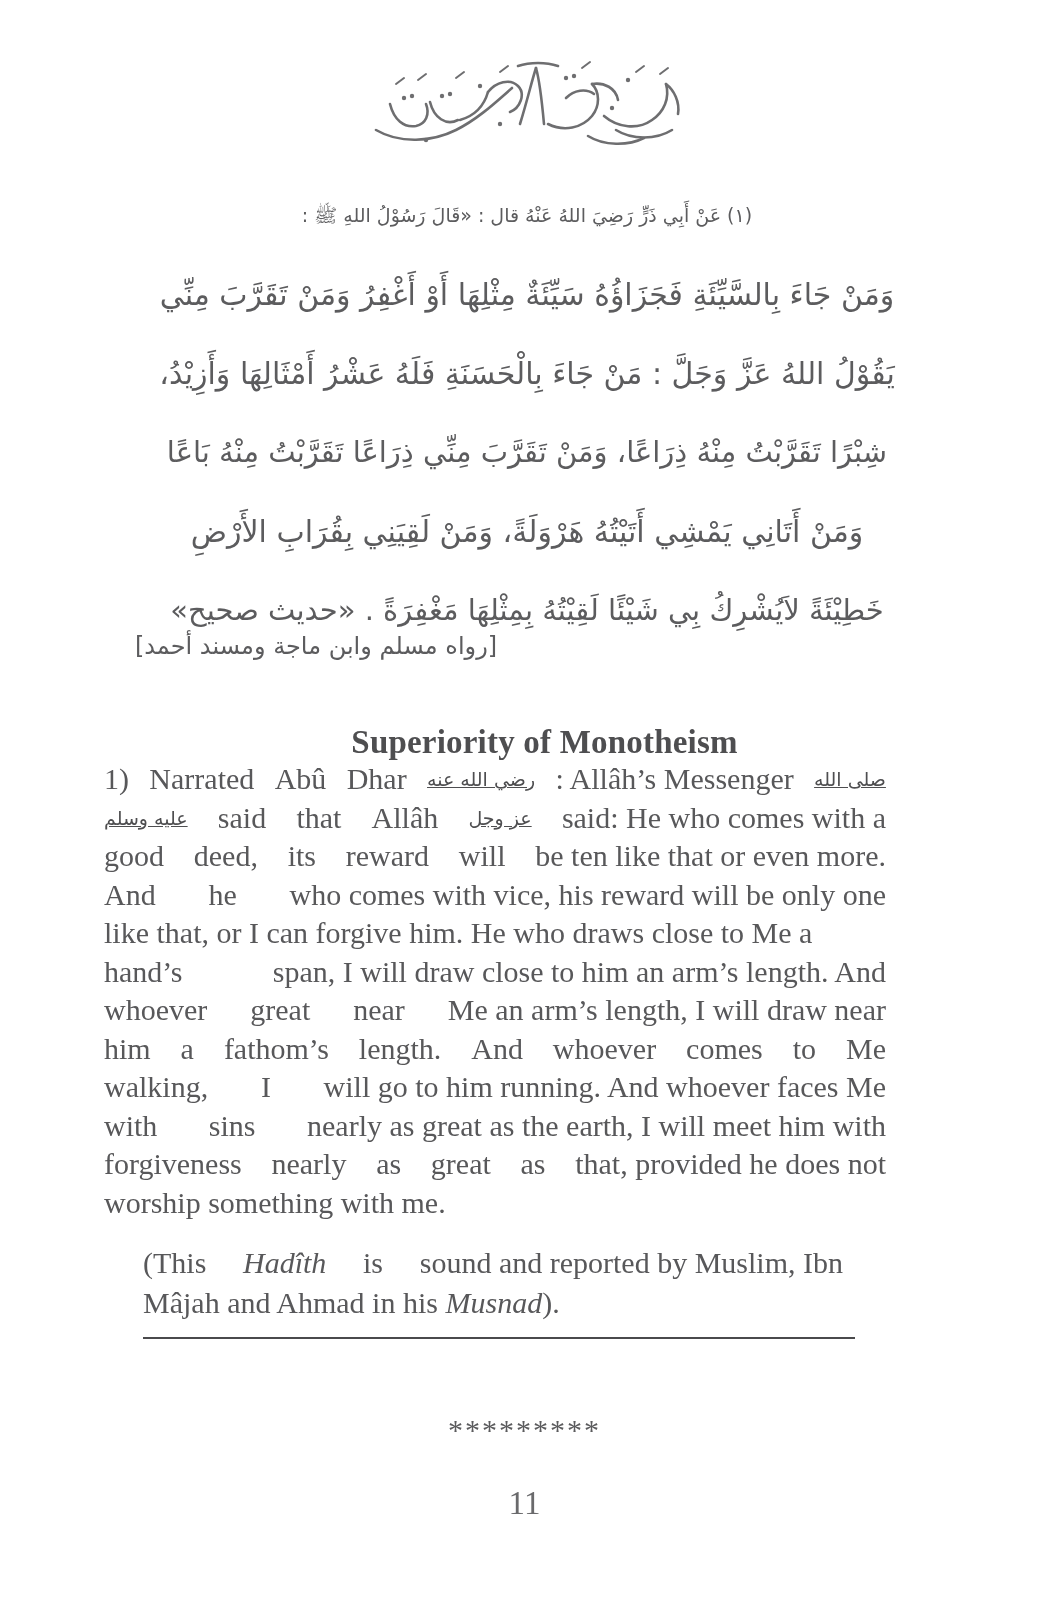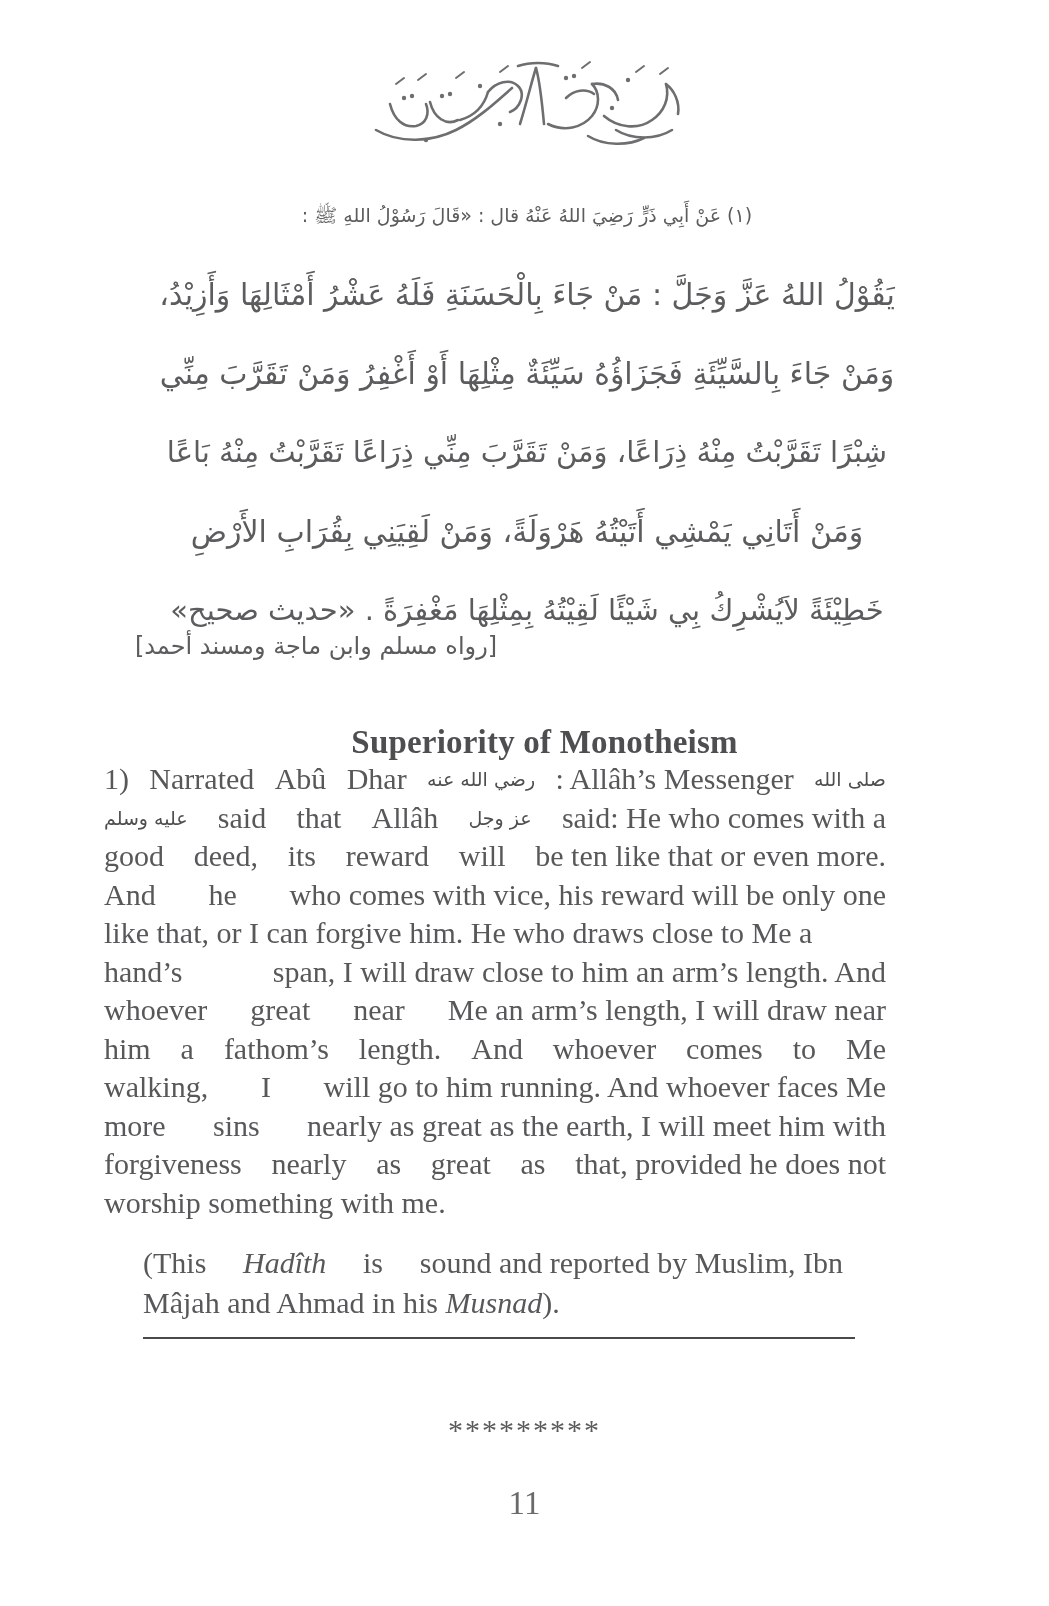--- a/index.html
+++ b/index.html
@@ -97,20 +97,21 @@
     line-height: 38.5px;
     text-align: justify;
     color: #58585a;
   }
   .translation .ar-inline {
     font-family: "DejaVu Sans", "Liberation Sans", sans-serif;
     font-size: 19px;
     direction: rtl;
     unicode-bidi: isolate;
     color: #4e4e50;
+    text-decoration: underline;
   }
   .tline {
     display: block;
     white-space: nowrap;
   }
   .tline.justified {
     display: flex;
     justify-content: space-between;
     white-space: nowrap;
   }
@@ -234,22 +235,22 @@
         <path d="M222 10 l8 -6"></path>
           <path d="M276 14 l8 -6"></path>
         <path d="M300 16 l8 -6"></path>
       </g>
     </svg>
     
   </div>
 
   <div class="arabic-block">
     <div class="arabic-line l1">(١)   عَنْ أَبِي ذَرٍّ رَضِيَ اللهُ عَنْهُ قال : «قَالَ رَسُوْلُ اللهِ ﷺ :</div>
+    <div class="arabic-line l3">وَمَنْ جَاءَ بِالسَّيِّئَةِ فَجَزَاؤُهُ سَيِّئَةٌ مِثْلِهَا أَوْ أَغْفِرُ وَمَنْ تَقَرَّبَ مِنِّي</div>
     <div class="arabic-line l2">يَقُوْلُ اللهُ عَزَّ وَجَلَّ : مَنْ جَاءَ بِالْحَسَنَةِ فَلَهُ عَشْرُ أَمْثَالِهَا وَأَزِيْدُ،</div>
-    <div class="arabic-line l3">وَمَنْ جَاءَ بِالسَّيِّئَةِ فَجَزَاؤُهُ سَيِّئَةٌ مِثْلِهَا أَوْ أَغْفِرُ وَمَنْ تَقَرَّبَ مِنِّي</div>
     <div class="arabic-line l4">شِبْرًا تَقَرَّبْتُ مِنْهُ ذِرَاعًا، وَمَنْ تَقَرَّبَ مِنِّي ذِرَاعًا تَقَرَّبْتُ مِنْهُ بَاعًا</div>
     <div class="arabic-line l5">وَمَنْ أَتَانِي يَمْشِي أَتَيْتُهُ هَرْوَلَةً، وَمَنْ لَقِيَنِي بِقُرَابِ الأَرْضِ</div>
     <div class="arabic-line l6">خَطِيْئَةً لاَيُشْرِكُ بِي شَيْئًا لَقِيْتُهُ بِمِثْلِهَا مَغْفِرَةً . «حديث صحيح»</div>
   </div>
 
   <div class="arabic-source">[رواه مسلم وابن ماجة ومسند أحمد]</div>
 
   <h1 class="heading">Superiority of Monotheism</h1>
 
   <div class="translation">
@@ -304,21 +305,21 @@
         <span>comes</span> 
         <span>to</span> 
         <span>Me</span> 
       </span>
     <span class="tline justified">
         <span>walking,</span> 
         <span>I</span> 
         <span>will go to him running. And whoever faces Me</span> 
       </span>
     <span class="tline justified">
-        <span>more</span> 
+        <span>with</span> 
         <span>sins</span> 
         <span>nearly as great as the earth, I will meet him with</span> 
       </span>
     <span class="tline justified">
         <span>forgiveness</span> 
         <span>nearly</span> 
         <span>as</span> 
         <span>great</span> 
         <span>as</span> 
         <span>that, provided he does not</span> 

